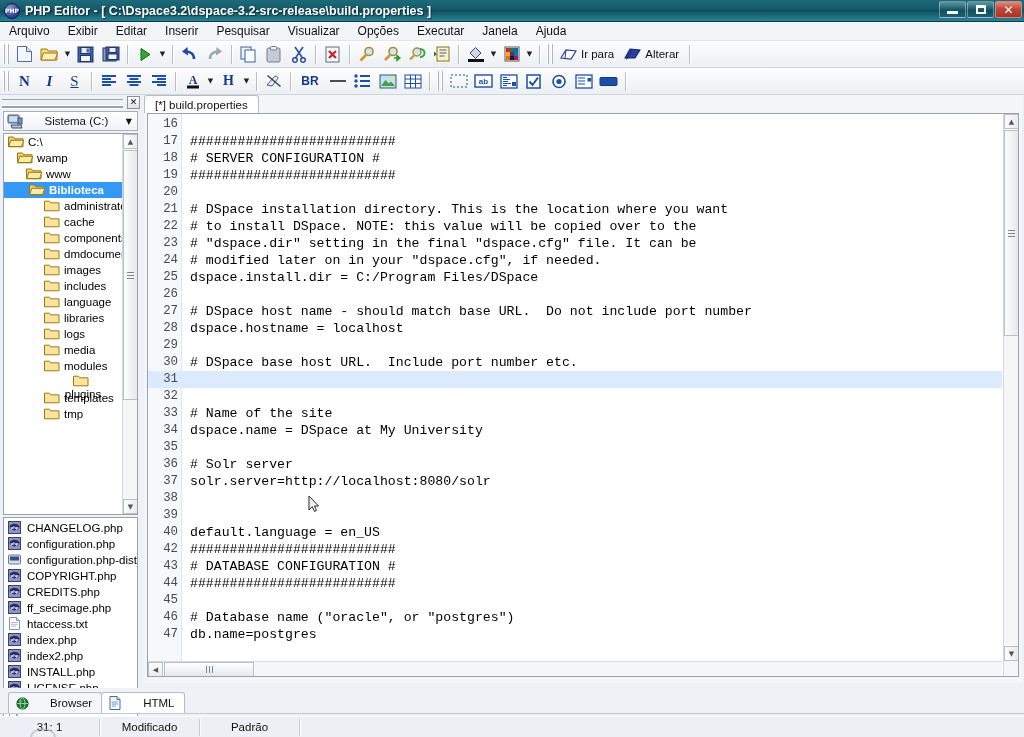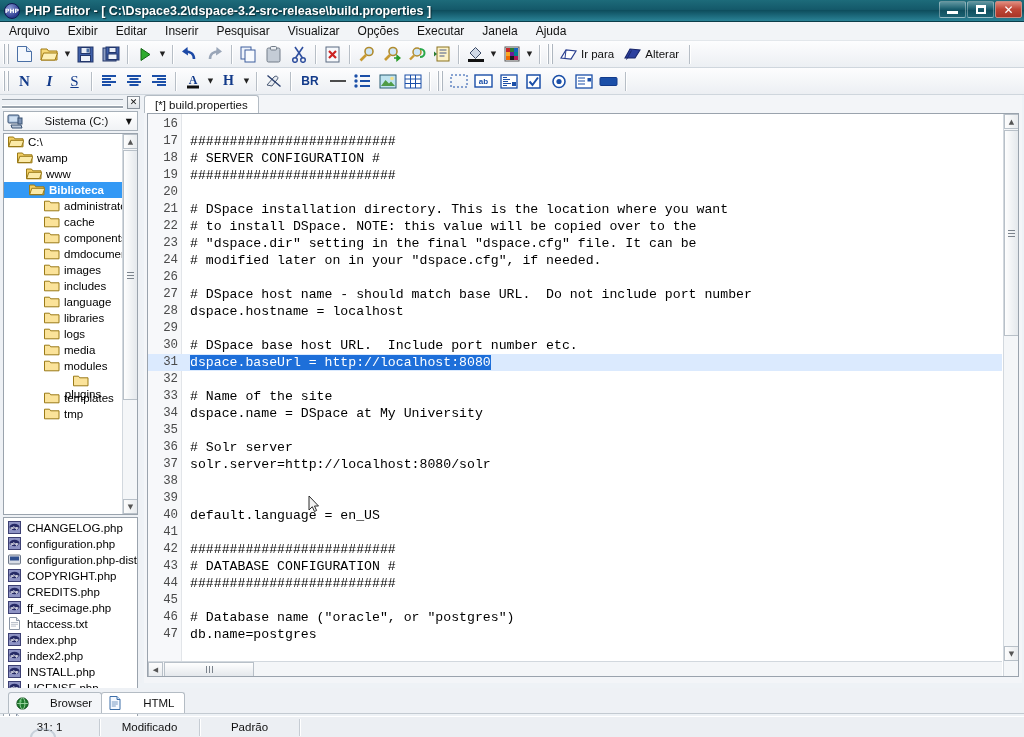--- a/index.html
+++ b/index.html
@@ -845,36 +845,36 @@
       <div class="codelines" id="codelines">
           <div class="cl"><span class="ln">16</span><span class="ct"></span></div>
           <div class="cl"><span class="ln">17</span><span class="ct">##########################</span></div>
           <div class="cl"><span class="ln">18</span><span class="ct"># SERVER CONFIGURATION #</span></div>
           <div class="cl"><span class="ln">19</span><span class="ct">##########################</span></div>
           <div class="cl"><span class="ln">20</span><span class="ct"></span></div>
           <div class="cl"><span class="ln">21</span><span class="ct"># DSpace installation directory. This is the location where you want</span></div>
           <div class="cl"><span class="ln">22</span><span class="ct"># to install DSpace. NOTE: this value will be copied over to the</span></div>
           <div class="cl"><span class="ln">23</span><span class="ct"># "dspace.dir" setting in the final "dspace.cfg" file. It can be</span></div>
           <div class="cl"><span class="ln">24</span><span class="ct"># modified later on in your "dspace.cfg", if needed.</span></div>
+          <div class="cl"><span class="ln">25</span><span class="ct">dspace.install.dir = C:/Program Files/DSpace</span></div>
           <div class="cl"><span class="ln">26</span><span class="ct"></span></div>
           <div class="cl"><span class="ln">27</span><span class="ct"># DSpace host name - should match base URL.  Do not include port number</span></div>
           <div class="cl"><span class="ln">28</span><span class="ct">dspace.hostname = localhost</span></div>
           <div class="cl"><span class="ln">29</span><span class="ct"></span></div>
           <div class="cl"><span class="ln">30</span><span class="ct"># DSpace base host URL.  Include port number etc.</span></div>
-          <div class="cl hl"><span class="ln">31</span><span class="ct"><span class="selbg">dspace.baseUrl = http://localhost:8080</span></span></div>
+          <div class="cl hl"><span class="ln">31</span></div>
           <div class="cl"><span class="ln">32</span><span class="ct"></span></div>
           <div class="cl"><span class="ln">33</span><span class="ct"># Name of the site</span></div>
           <div class="cl"><span class="ln">34</span><span class="ct">dspace.name = DSpace at My University</span></div>
           <div class="cl"><span class="ln">35</span><span class="ct"></span></div>
           <div class="cl"><span class="ln">36</span><span class="ct"># Solr server</span></div>
           <div class="cl"><span class="ln">37</span><span class="ct">solr.server=http://localhost:8080/solr</span></div>
           <div class="cl"><span class="ln">38</span><span class="ct"></span></div>
           <div class="cl"><span class="ln">39</span></div>
           <div class="cl"><span class="ln">40</span><span class="ct">default.language = en_US</span></div>
-          <div class="cl"><span class="ln">41</span><span class="ct"></span></div>
           <div class="cl"><span class="ln">42</span><span class="ct">##########################</span></div>
           <div class="cl"><span class="ln">43</span><span class="ct"># DATABASE CONFIGURATION #</span></div>
           <div class="cl"><span class="ln">44</span><span class="ct">##########################</span></div>
           <div class="cl"><span class="ln">45</span><span class="ct"></span></div>
           <div class="cl"><span class="ln">46</span><span class="ct"># Database name ("oracle", or "postgres")</span></div>
           <div class="cl"><span class="ln">47</span><span class="ct">db.name=postgres</span></div>
         </div>
 
       <div class="vsb">
         <div class="sb-btn" style="top:0">▲</div>

